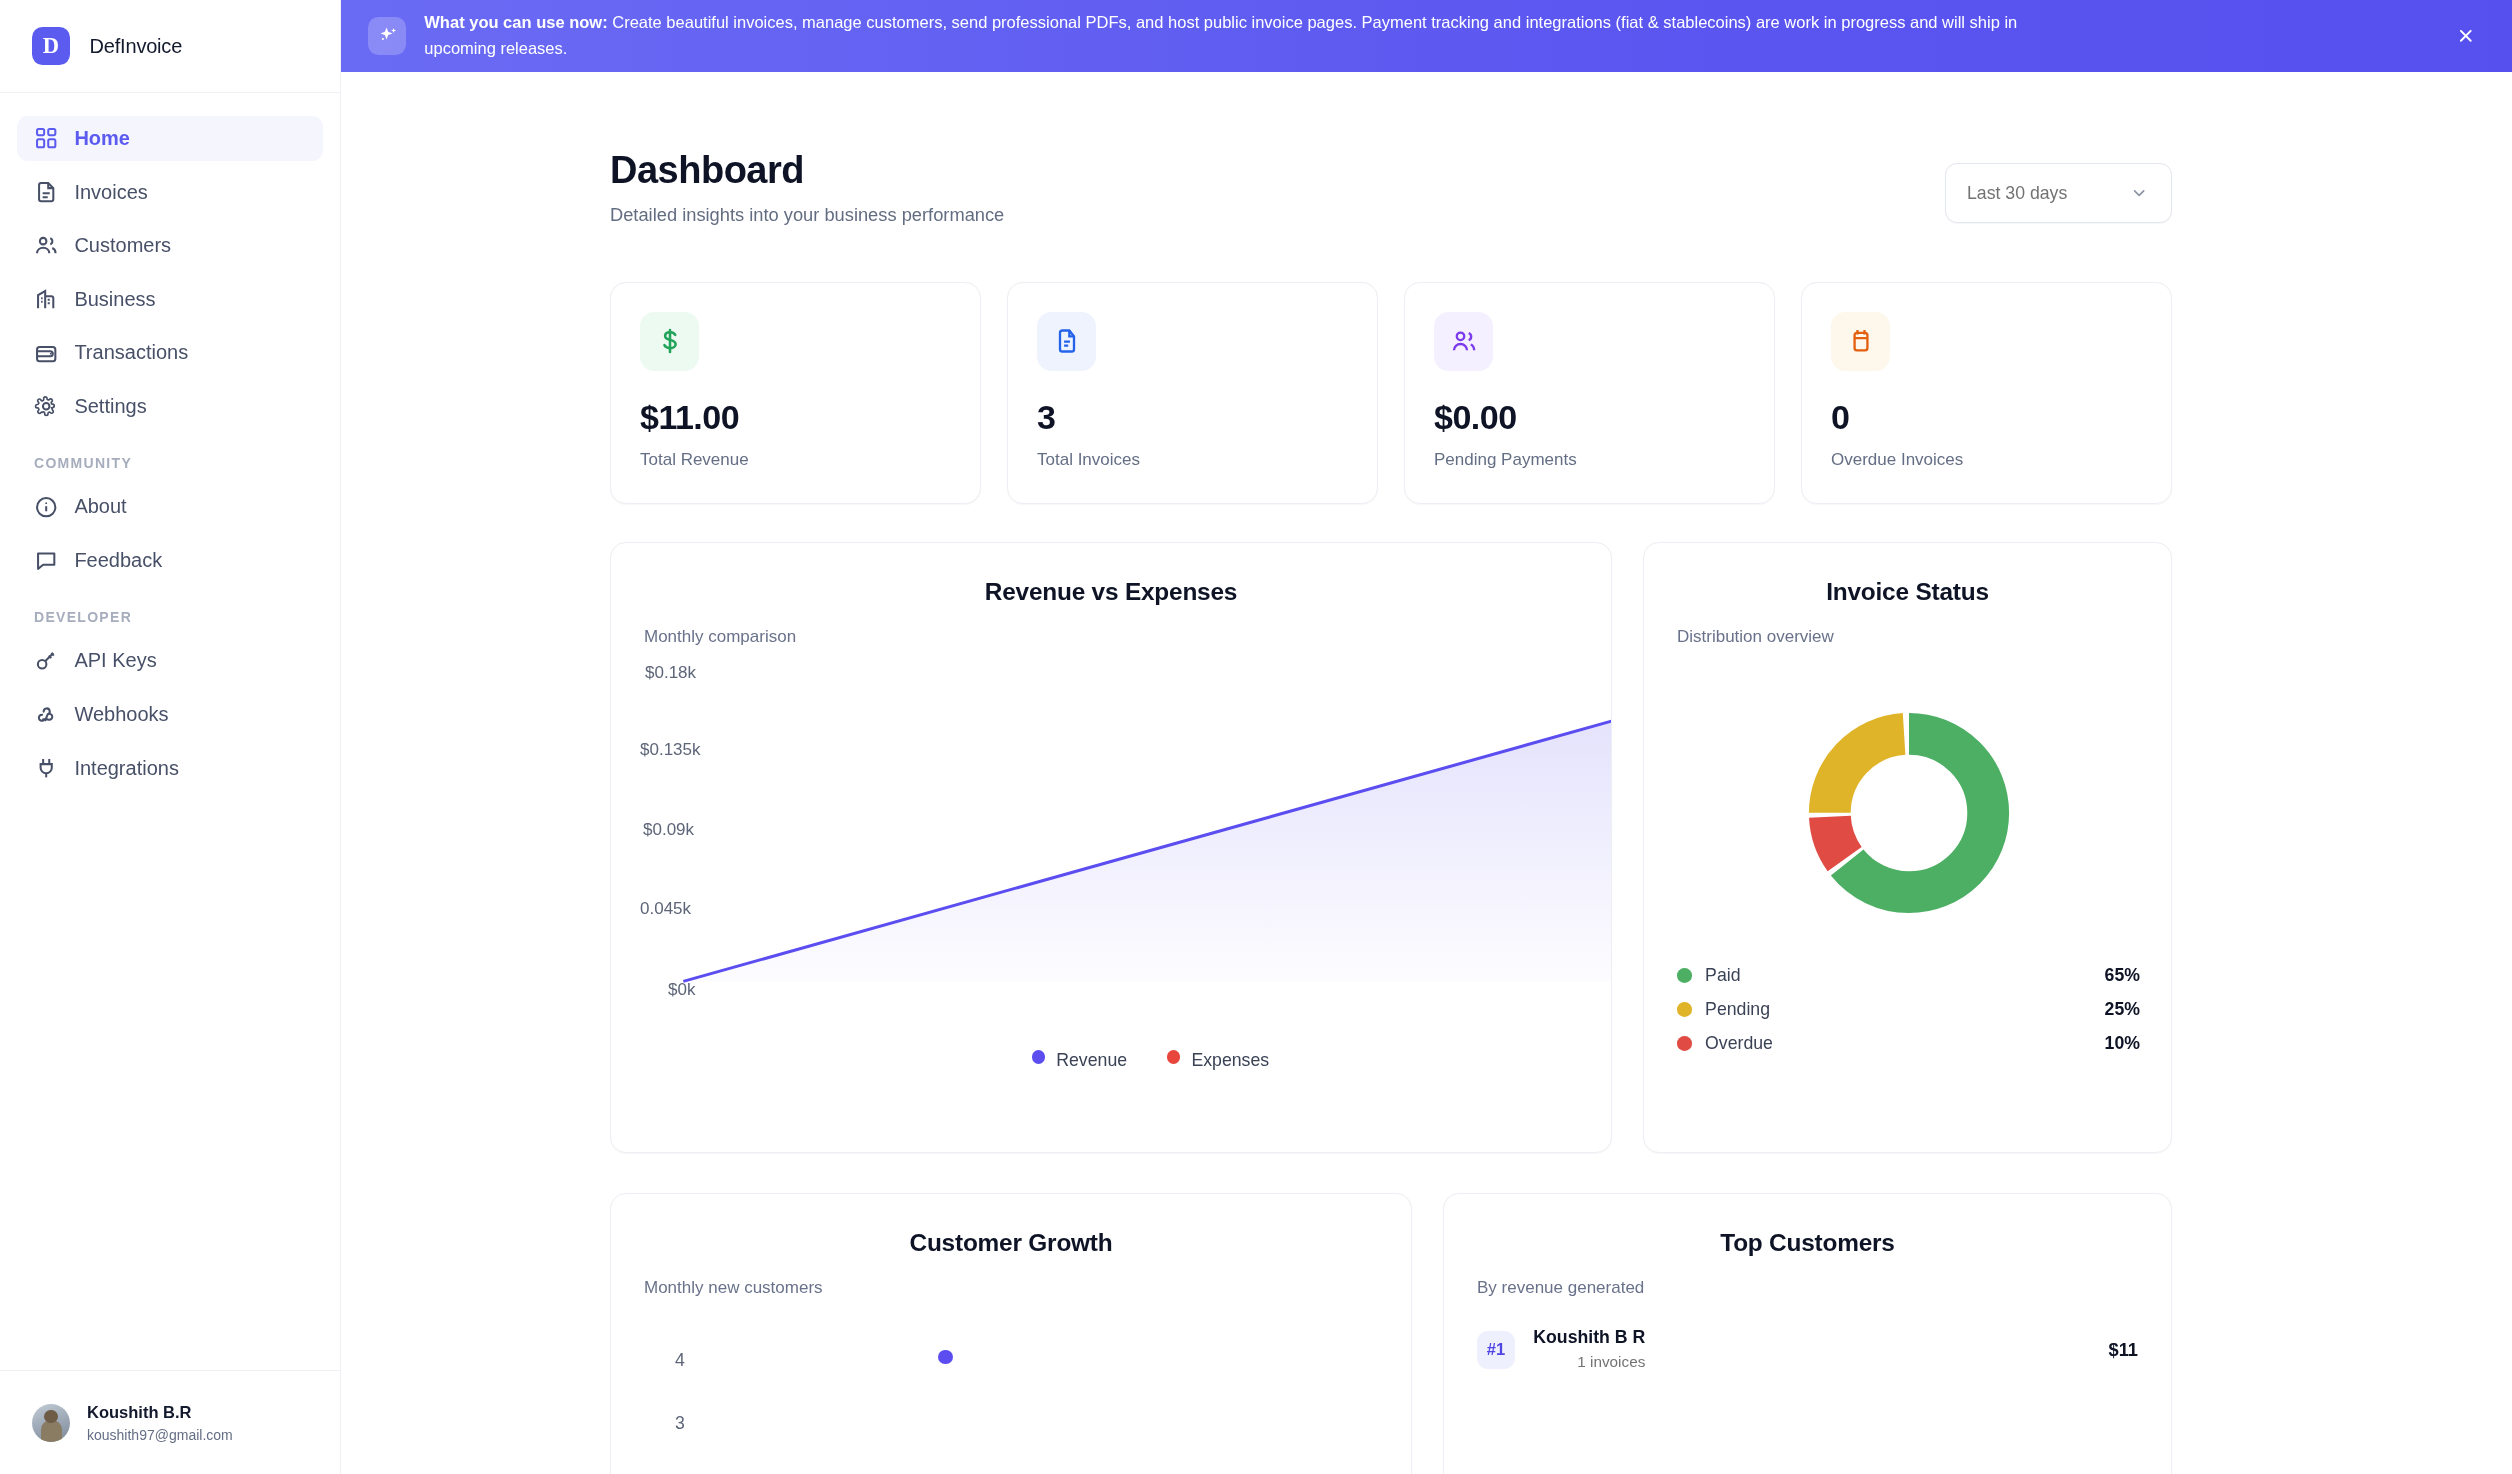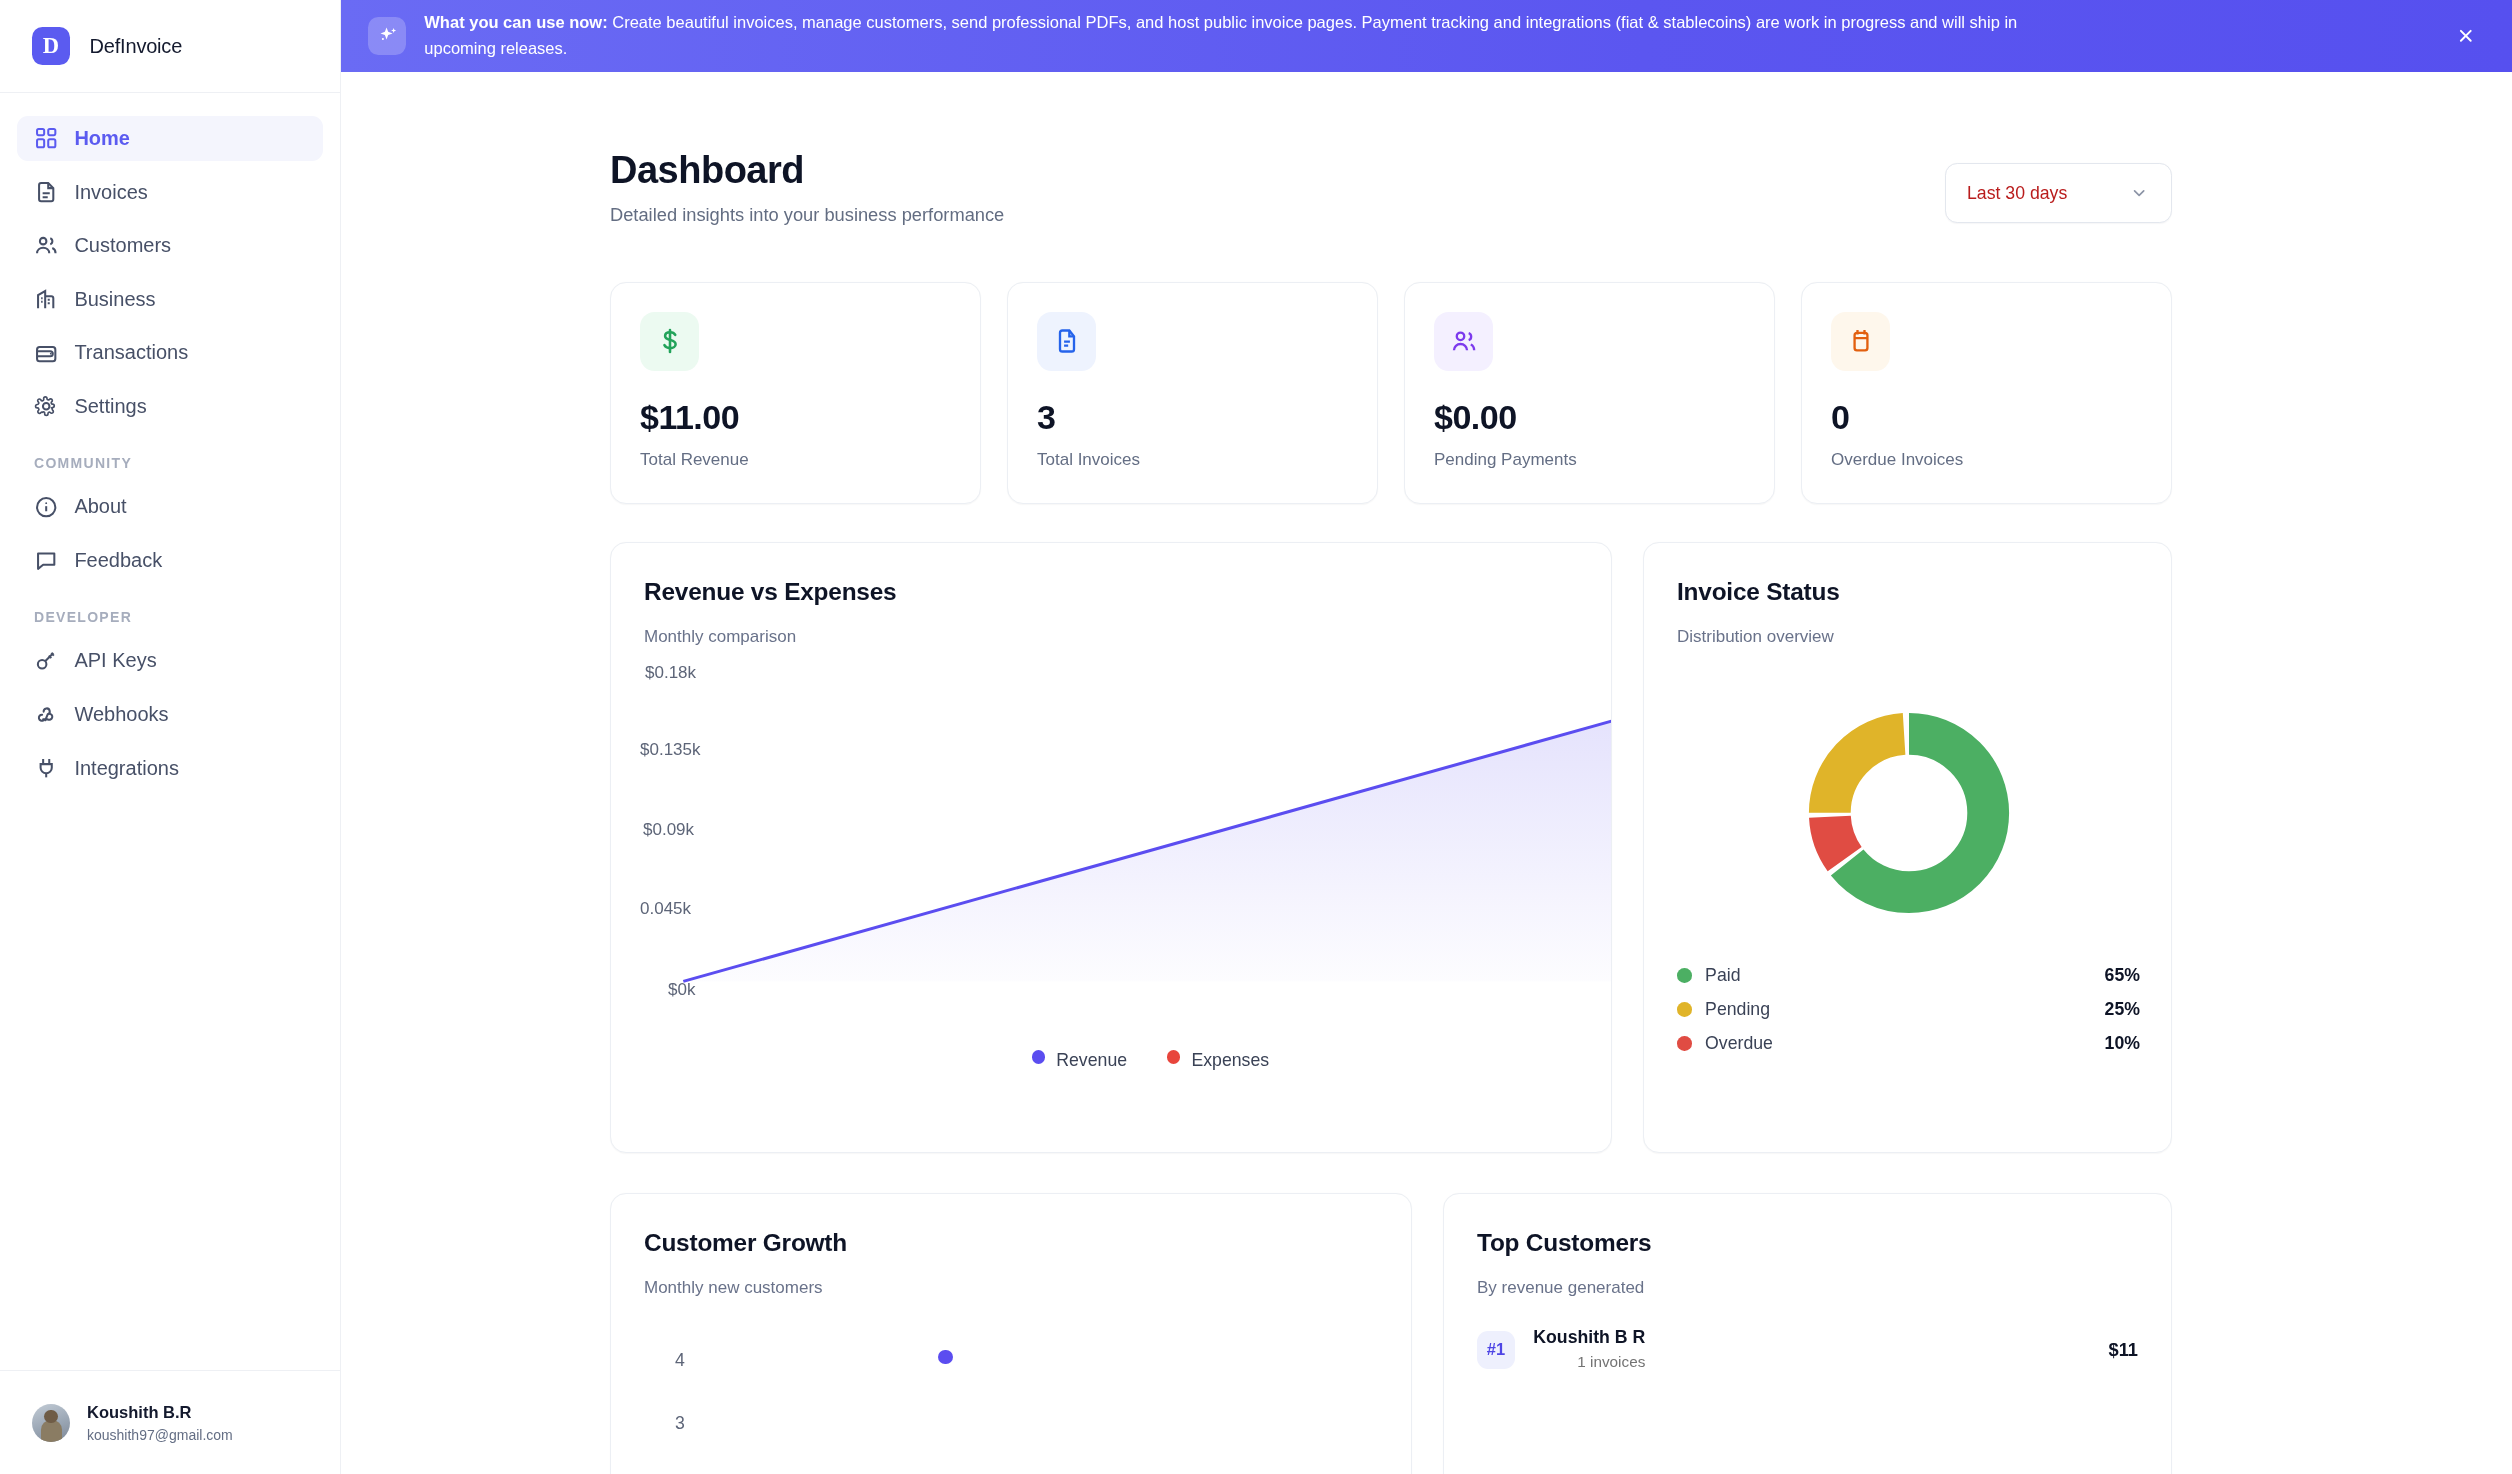--- a/index.html
+++ b/index.html
@@ -100,21 +100,21 @@
   .page-head { display: flex; align-items: flex-start; justify-content: space-between; }
   .page-title { font-size: 38px; font-weight: bold; color: #0e1426; letter-spacing: -0.5px; line-height: 1.1; }
   .page-sub { font-size: 18.3px; color: #636d82; margin-top: 12.2px; }
 
   .range-select {
     width: 227px; height: 60px; border: 1.2px solid #e3e7ee; border-radius: 12.2px;
     background: #fff; display: flex; align-items: center; justify-content: space-between;
     padding: 0 23px 0 21px; cursor: pointer; margin-top: 13.4px;
     box-shadow: 0 0.6px 1.2px rgba(16,24,40,.04);
   }
-  .range-select span { font-size: 17.7px; color: #b91c1c; }
+  .range-select span { font-size: 17.7px; color: #737373; }
   .range-select svg { width: 18.3px; height: 18.3px; color: #8c94a6; }
 
   
   .stats { display: grid; grid-template-columns: repeat(4, 1fr); gap: 26px; margin-top: 56px; }
   .stat-card {
     background: #fff; border: 1.2px solid #eceff4; border-radius: 16px;
     padding: 29px 29px 33px 29px; min-height: 193px;
     box-shadow: 0 0.6px 1.2px rgba(16,24,40,.035);
   }
   .stat-icon {
@@ -125,21 +125,21 @@
   .stat-value { font-size: 34px; font-weight: bold; color: #0e1426; letter-spacing: -0.5px; }
   .stat-label { font-size: 17px; color: #646e84; margin-top: 13.4px; }
 
   
   .row { display: flex; gap: 31px; margin-top: 38px; align-items: stretch; }
   .card {
     background: #fff; border: 1.2px solid #eceff4; border-radius: 16px;
     box-shadow: 0 0.6px 1.2px rgba(16,24,40,.035); overflow: hidden; position: relative;
   }
   .card-head { padding: 35px 33px 0 33px; }
-  .card-title { font-size: 24.4px; font-weight: bold; color: #0e1426; letter-spacing: -0.2px; }
+  .card-title { font-size: 24.4px; font-weight: bold; color: #0e1426; letter-spacing: -0.2px; text-align: center; }
   .card-sub { font-size: 17px; color: #69melhor; }
   .card-sub { font-size: 17px; color: #69728a; margin-top: 21px; }
 
   .card-revenue { flex: 1 1 auto; width: 1079px; height: 611px; }
   .card-status  { flex: 0 0 529px; width: 529px; height: 611px; }
 
   .area-wrap { position: absolute; left: 0; top: 133px; width: 1079px; height: 342px; }
   .area-wrap svg { display: block; }
   .ytick {
     position: absolute; font-size: 17px; color: #5d6578; white-space: nowrap;

